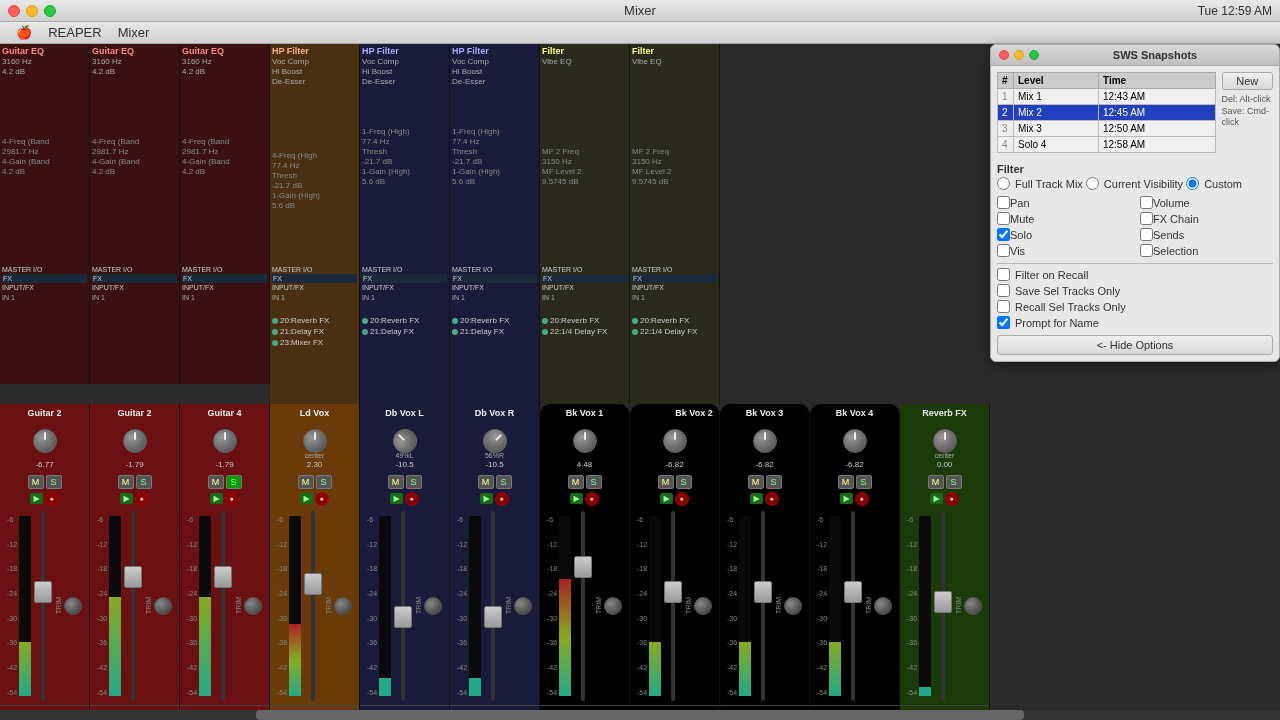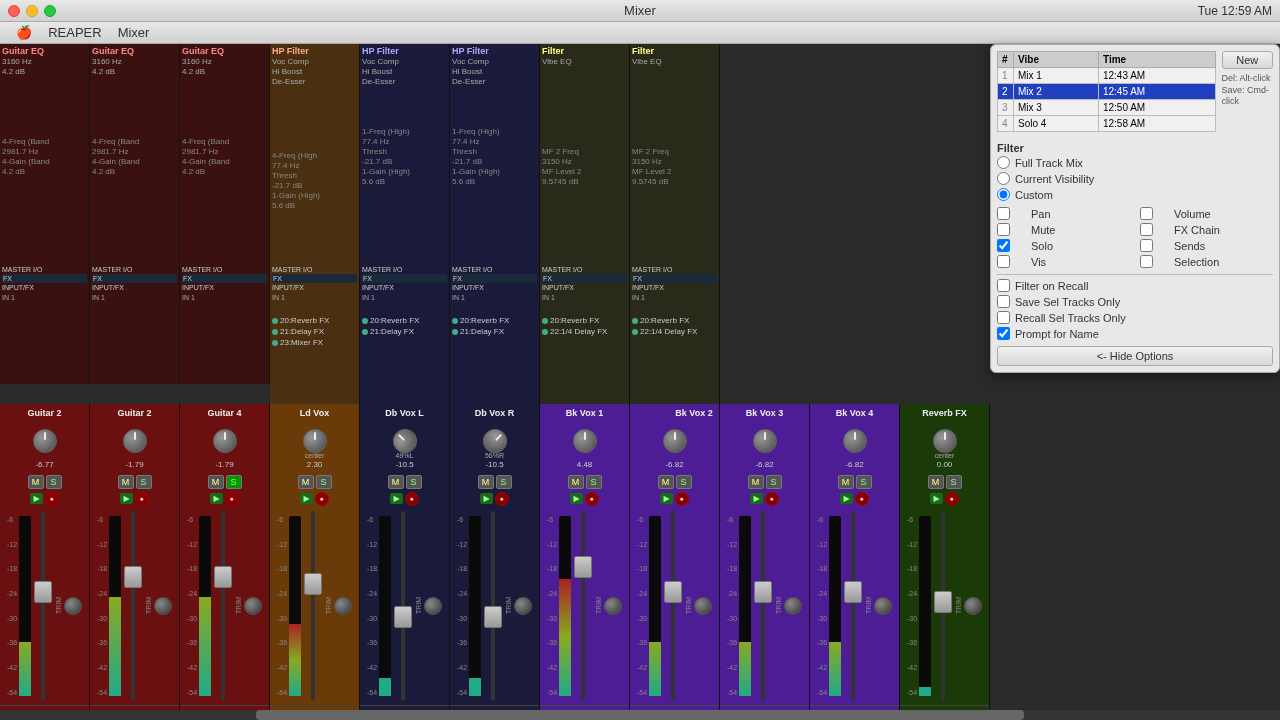--- a/index.html
+++ b/index.html
@@ -64,26 +64,26 @@
     .sws-table .row-num { color: #888; width: 16px; }
 
     .sws-new-btn {
       background: linear-gradient(to bottom, #f0f0f0, #d8d8d8);
       border: 1px solid #aaa; border-radius: 3px; padding: 2px 8px;
       font-size: 11px; cursor: pointer; color: #333;
     }
 
     .filter-label { font-size: 11px; color: #333; font-weight: 600; margin: 4px 0 2px; }
 
-    .radio-group { display: flex; flex-direction: column; gap: 3px; margin-bottom: 6px; }
+    .radio-group { display: flex; gap: 3px; margin-bottom: 6px; }
     .radio-item { display: flex; align-items: center; gap: 5px; font-size: 11px; color: #333; }
     .radio-item input[type=radio] { margin: 0; }
 
     .checkbox-grid { display: grid; grid-template-columns: 1fr 1fr; gap: 3px 10px; margin-bottom: 6px; }
-    .checkbox-item { display: flex; align-items: center; gap: 21px; font-size: 11px; color: #333; }
+    .checkbox-item { display: flex; align-items: center; gap: 0; font-size: 11px; color: #333; }
     .checkbox-item input[type=checkbox] { margin: 0; }
 
     .divider { height: 1px; background: #bbb; margin: 4px 0; }
 
     .options-section { display: flex; flex-direction: column; gap: 3px; }
     .option-item { display: flex; align-items: center; gap: 5px; font-size: 11px; color: #333; }
     .option-item input[type=checkbox] { margin: 0; }
     .option-item-multiline { display: flex; align-items: flex-start; gap: 5px; font-size: 11px; color: #333; }
 
     .hide-options-btn {
@@ -157,21 +157,21 @@
     .ms-btns { display: flex; gap: 2px; height: 18px; align-items: center; justify-content: center; width: 100%; }
 
     .play-btn { background: #1a6a1a; color: #9f9; font-size: 8px; padding: 1px 3px; border-radius: 2px; cursor: pointer; }
 
     .vol-val { font-size: 8px; color: #ccc; height: 14px; text-align: center; }
 
     
     .strip-red { background: #6a1010; }
     .strip-orange { background: #6a3a08; }
     .strip-blue-gray { background: #1a1a3a; }
-    .strip-purple { background: #4c1d95; }
+    .strip-purple { background: #000000; border-radius: 11px; }
     .strip-yellow-green { background: #1a3a08; }
 
     .trim-knob {
       width: 18px; height: 18px; border-radius: 50%;
       background: radial-gradient(circle at 35% 35%, #888, #333);
       border: 1px solid #555;
     }
   </style>
 </head>
 <body>
@@ -881,29 +881,37 @@
 
     </div>
 
     <div style="position:absolute;bottom:0;left:0;right:0;height:10px;background:#333;">
       <div style="width:60%;height:100%;background:#666;border-radius:4px;margin:0 auto;"></div>
     </div>
 
   </div>
 
   <div class="sws-panel">
+    <div class="sws-title-bar">
+      <div class="sws-traffic">
+        <div class="sws-tl" style="background:#ff5f57;border:1px solid #e0443e;"></div>
+        <div class="sws-tl" style="background:#febc2e;border:1px solid #d4a015;"></div>
+        <div class="sws-tl" style="background:#28c840;border:1px solid #1aab29;"></div>
+      </div>
+      <div class="sws-title">SWS Snapshots</div>
+    </div>
 
     <div class="sws-body">
       
       <div style="display:flex;gap:6px;align-items:flex-start;">
         <table class="sws-table">
           <thead>
             <tr>
               <th>#</th>
-              <th>Vibe</th>
+              <th>Level</th>
               <th>Time</th>
             </tr>
           </thead>
           <tbody>
             <tr>
               <td class="row-num">1</td>
               <td>Mix 1</td>
               <td>12:43 AM</td>
             </tr>
             <tr class="selected">

